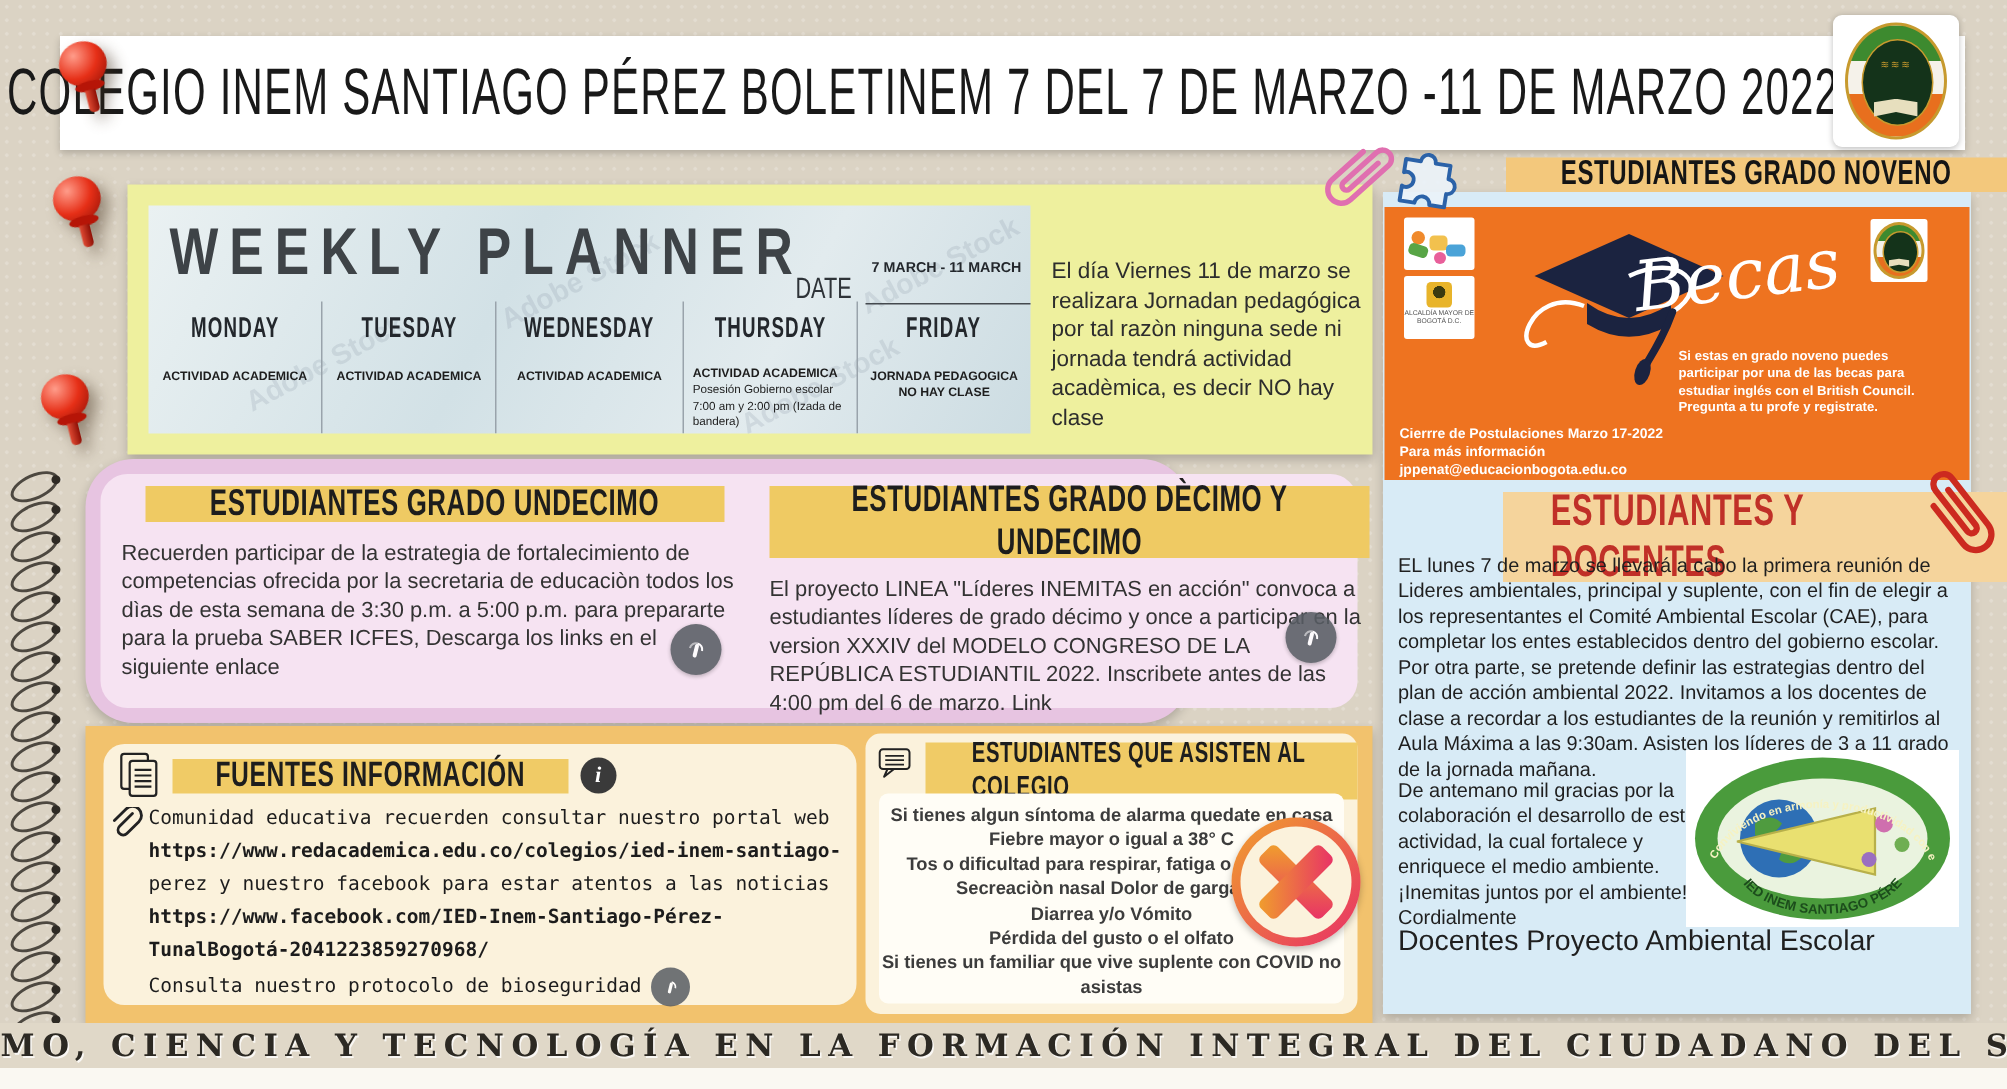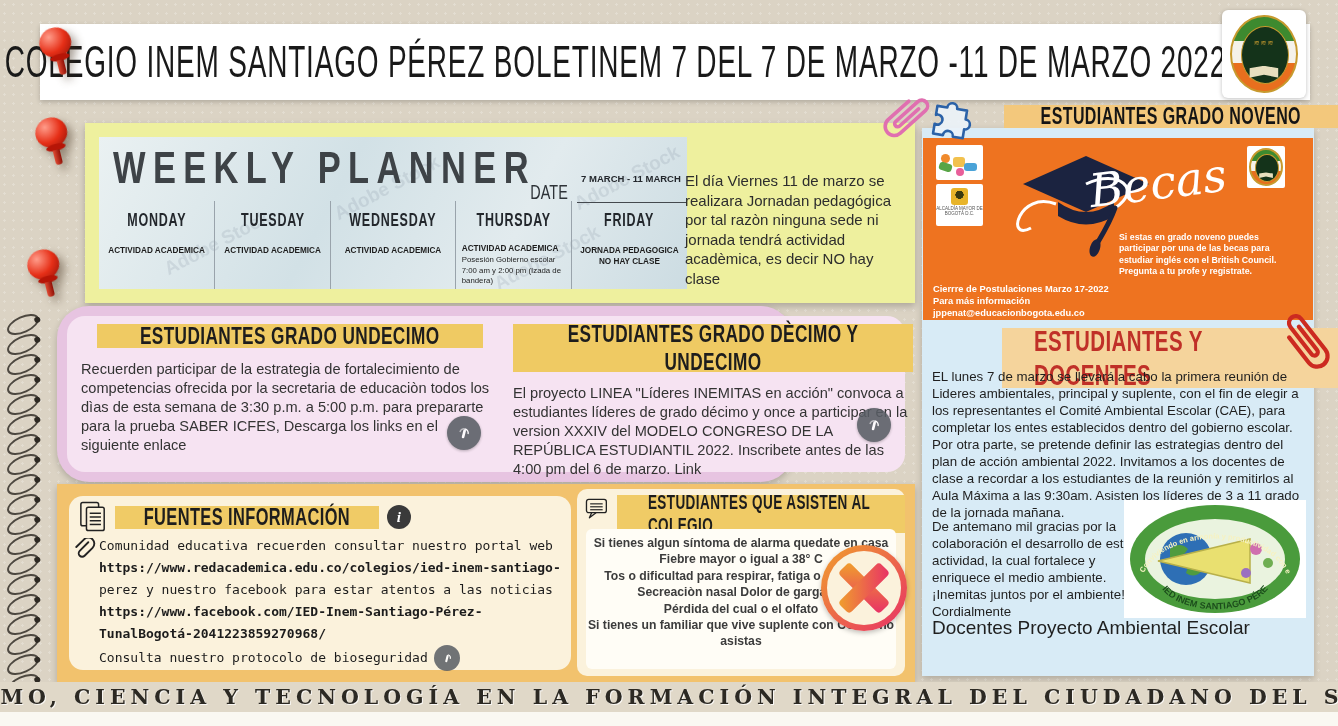--- a/index.html
+++ b/index.html
@@ -37,21 +37,21 @@
     transform:scale(.82,1.05);transform-origin:left top;white-space:nowrap;}
   #date-row{position:absolute;left:428px;top:36px;display:flex;align-items:flex-end;gap:6px;}
   #date-label{font-size:17px;color:#2e3338;transform:scale(.85,1.15);}
   #date-value{font-size:9.5px;font-weight:700;color:#23272c;border-bottom:1.6px solid #44494e;padding:0 8px 18px 4px;min-width:118px;}
   #days-row{position:absolute;left:0;top:64px;right:0;bottom:0;display:flex;}
   .day-col{flex:1;padding:10px 6px 0 6px;text-align:center;}
   .day-col + .day-col{border-left:1.4px solid #99a3ab;}
   .day-name{font-size:16px;font-weight:700;color:#23272c;letter-spacing:1px;display:inline-block;transform:scale(.78,1.2);white-space:nowrap;}
   .day-activity{margin-top:16px;font-size:8.2px;font-weight:700;color:#1d1d1d;line-height:1.35;}
   .day-detail{font-size:7.8px;color:#1d1d1d;text-align:left;line-height:1.35;margin-top:1px;}
-  #friday-note{position:absolute;left:600px;top:48px;width:224px;font-size:15px;line-height:1.3;color:#2d2d2d;}
+  #friday-note{position:absolute;left:616px;top:48px;width:224px;font-size:15px;line-height:1.3;color:#2d2d2d;}
   
   #spiral-binding{left:6px;top:316px;width:44px;height:360px;display:flex;flex-direction:column;gap:3px;}
   .coil{width:30px;height:13px;border:2.5px solid #4d4840;border-radius:50%;transform:rotate(-24deg);position:relative;flex:none;}
   .coil::after{content:"";position:absolute;right:-3px;top:5px;width:6px;height:6px;border-radius:50%;background:#2e2a24;}
   
   #pink-panel{left:57px;top:306px;width:736px;height:176px;background:#e7c4e1;box-shadow:0 3px 7px rgba(0,0,0,.2);border-radius:32px;}
   #pink-card{position:absolute;left:10px;top:10px;width:838px;height:156px;background:#f6e3f2;border-radius:18px;}
   .pink-col{position:absolute;top:8px;}
   .pink-title{text-align:center;}
   .pink-title .hl{background:#efca63;}
@@ -285,21 +285,22 @@
           <line x1="7" y1="12" x2="24" y2="12" stroke="#222" stroke-width="1.6"></line>
           <line x1="7" y1="16" x2="24" y2="16" stroke="#222" stroke-width="1.6"></line>
         </svg>
         <span id="asisten-title"><span class="hl"><span class="ht">ESTUDIANTES QUE ASISTEN AL COLEGIO</span></span></span>
       </div>
       <div id="asisten-box">
         <div class="sym">Si tienes algun síntoma de alarma quedate en casa</div>
         <div class="sym">Fiebre mayor o igual a 38° C</div>
         <div class="sym">Tos o dificultad para respirar, fatiga o debilidad</div>
         <div class="sym">Secreaciòn nasal Dolor de garganta</div>
-        <div class="sym">Pérdida del cual o el olfato</div>
+        <div class="sym">Diarrea y/o Vómito</div>
+        <div class="sym">Pérdida del gusto o el olfato</div>
         <div class="sym">Si tienes un familiar que vive suplente con COVID no asistas</div>
       </div>
       <div id="x-badge">
         <div class="inner">
             <div class="bar a"></div>
             <div class="bar b"></div>
           </div>
       </div>
     </div>
   </div>

